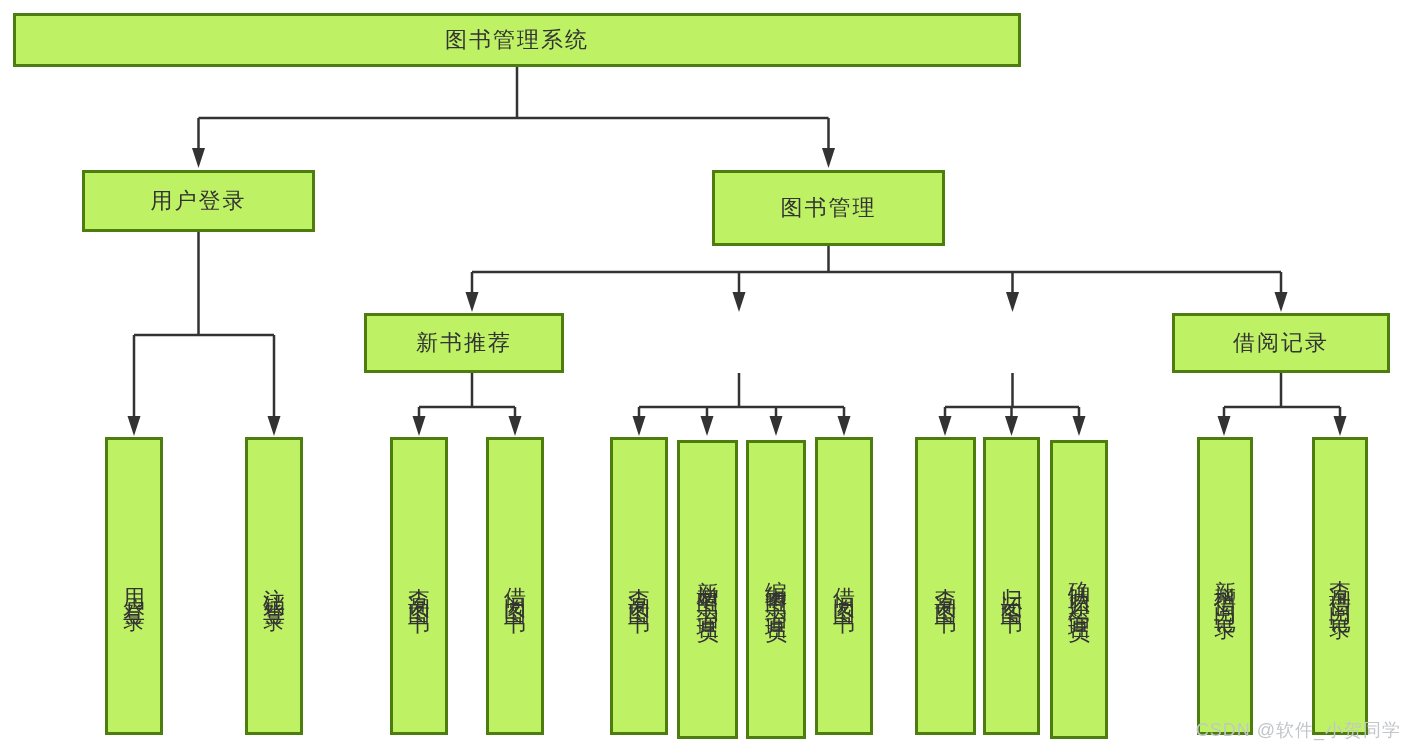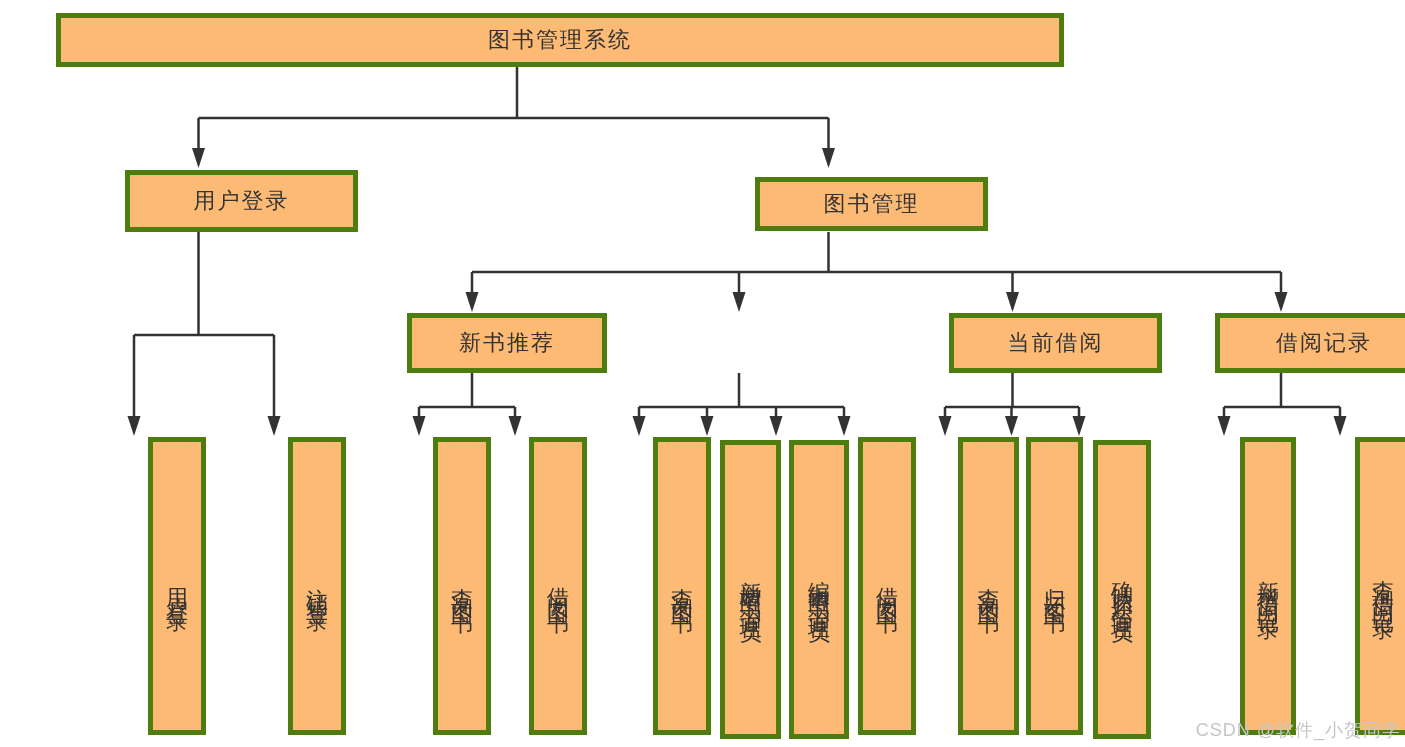--- a/index.html
+++ b/index.html
@@ -7,27 +7,26 @@
     position:relative;
     width:1405px;height:747px;
     background:#ffffff;
     font-family:"Liberation Sans", sans-serif;
     overflow:hidden;
   }
   .wires{position:absolute;left:0;top:0;width:1405px;height:747px;}
   .box{
     position:absolute;
     box-sizing:border-box;
-    background:#fdba74;
-    border:5px solid #4d7c0f;
+    background:#bef264;
+    border:3px solid #4d7c0f;
     display:flex;
     align-items:center;
     justify-content:center;
     color:#333333;
-    margin-left:43px;
   }
   .hbox span{
     font-size:22px;
     letter-spacing:2px;
     white-space:nowrap;
     color:#333333;
   }
   .vbox span{
     writing-mode:vertical-rl;
     font-size:22px;
@@ -85,29 +84,26 @@
     </g>
   </svg>
 
   <div class="box hbox" style="left:13px;top:13px;width:1008px;height:54px">
     <span>图书管理系统</span>
   </div>
 
   <div class="box hbox" style="left:82px;top:170px;width:233px;height:62px">
     <span>用户登录</span>
   </div>
-  <div class="box hbox" style="left:712px;top:177px;width:233px;height:54px">
+  <div class="box hbox" style="left:712px;top:170px;width:233px;height:76px">
     <span>图书管理</span>
   </div>
 
   <div class="box hbox" style="left:364px;top:313px;width:200px;height:60px">
     <span>新书推荐</span>
-  </div>
-  <div class="box hbox" style="left:906px;top:313px;width:213px;height:60px">
-    <span>当前借阅</span>
   </div>
   <div class="box hbox" style="left:1172px;top:313px;width:218px;height:60px">
     <span>借阅记录</span>
   </div>
 
   <div class="box vbox" style="left:105px;top:437px;width:58px;height:298px">
     <span>用户登录</span>
   </div>
   <div class="box vbox" style="left:245px;top:437px;width:58px;height:298px">
     <span>注销登录</span>

